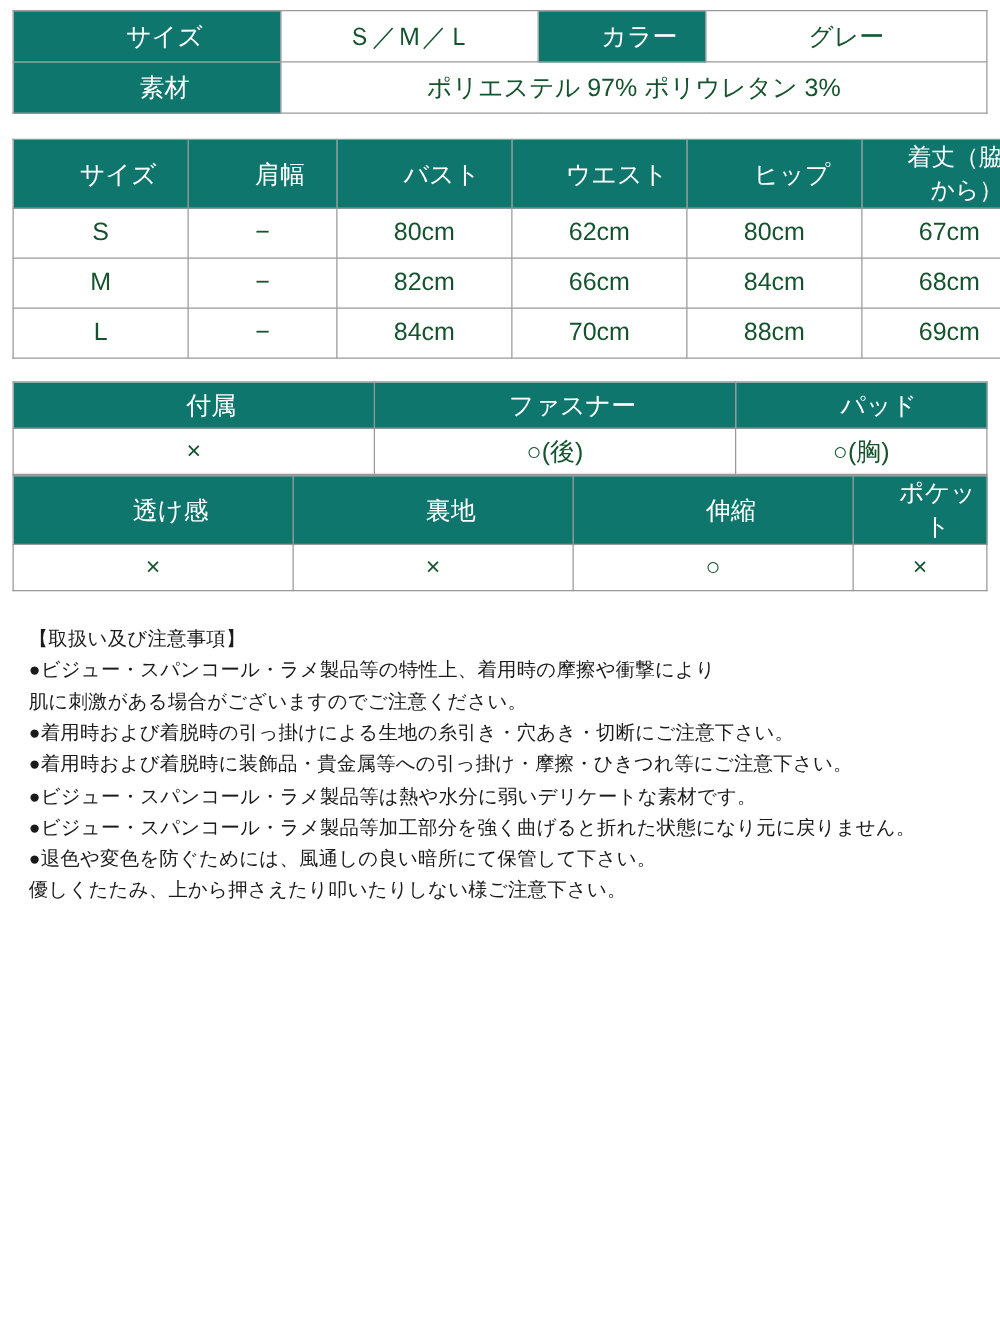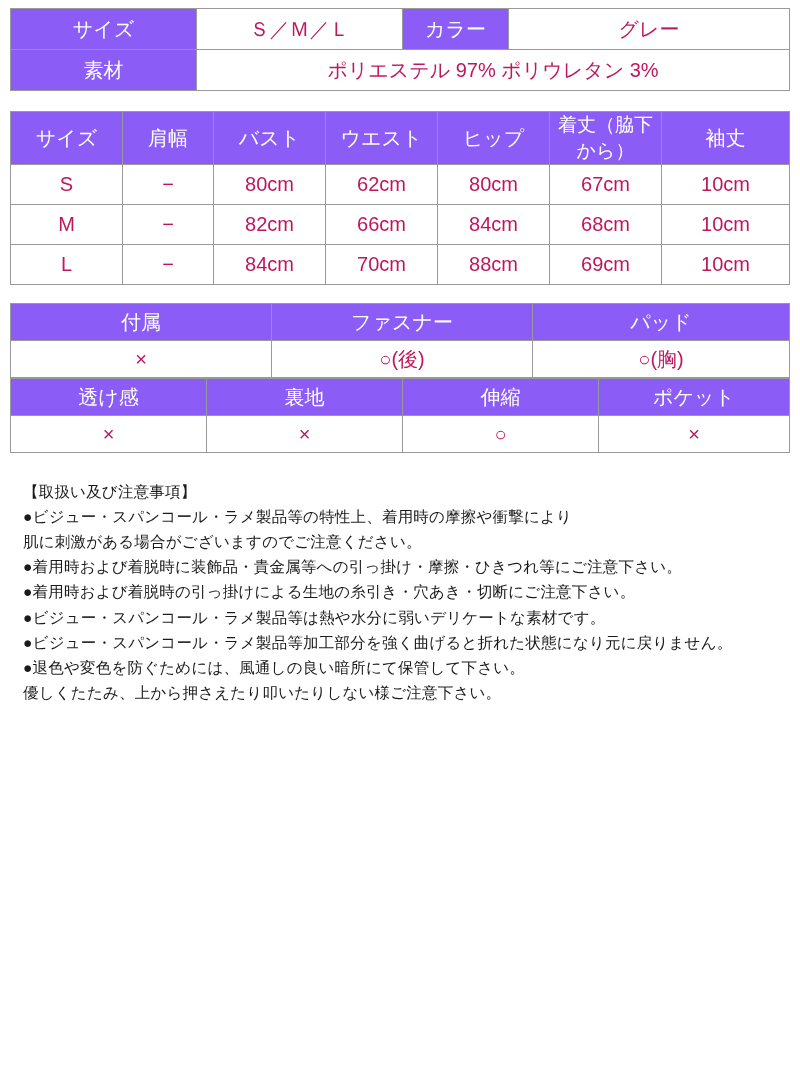--- a/index.html
+++ b/index.html
@@ -26,28 +26,29 @@
     border-collapse: collapse;
     width: 780px;
     table-layout: fixed;
   }
   td, th {
     border: 1px solid #999999;
     text-align: center;
     vertical-align: middle;
     font-weight: normal;
     font-size: 20px;
-    color: #be185d;
+    color: #14532d;
     padding: 0;
     height: 40px;
   }
   .hdr {
-    background: #8b5cf6;
+    background: #0f766e;
     color: #ffffff;
     font-size: 20px;
+    padding-left: 28px;
   }
   .hdr-sm {
     font-size: 19px;
   }
 
   
   .spec-table td { height: 40px; }
   .gap-18 { height: 18px; }
   .gap-20 { height: 20px; }
 
@@ -165,21 +166,21 @@
         <td class="mark">○</td>
         <td class="mark">×</td>
       </tr>
     </tbody>
   </table>
 
   <div class="notes">
     <div>【取扱い及び注意事項】</div>
     <div>●ビジュー・スパンコール・ラメ製品等の特性上、着用時の摩擦や衝撃により</div>
     <div>肌に刺激がある場合がございますのでご注意ください。</div>
+    <div>●着用時および着脱時の引っ掛けによる生地の糸引き・穴あき・切断にご注意下さい。</div>
     <div>●着用時および着脱時に装飾品・貴金属等への引っ掛け・摩擦・ひきつれ等にご注意下さい。</div>
-    <div>●着用時および着脱時の引っ掛けによる生地の糸引き・穴あき・切断にご注意下さい。</div>
     <div>●ビジュー・スパンコール・ラメ製品等は熱や水分に弱いデリケートな素材です。</div>
     <div>●ビジュー・スパンコール・ラメ製品等加工部分を強く曲げると折れた状態になり元に戻りません。</div>
     <div>●退色や変色を防ぐためには、風通しの良い暗所にて保管して下さい。</div>
     <div>優しくたたみ、上から押さえたり叩いたりしない様ご注意下さい。</div>
   </div>
 
 </div>
 
 </body></html>

